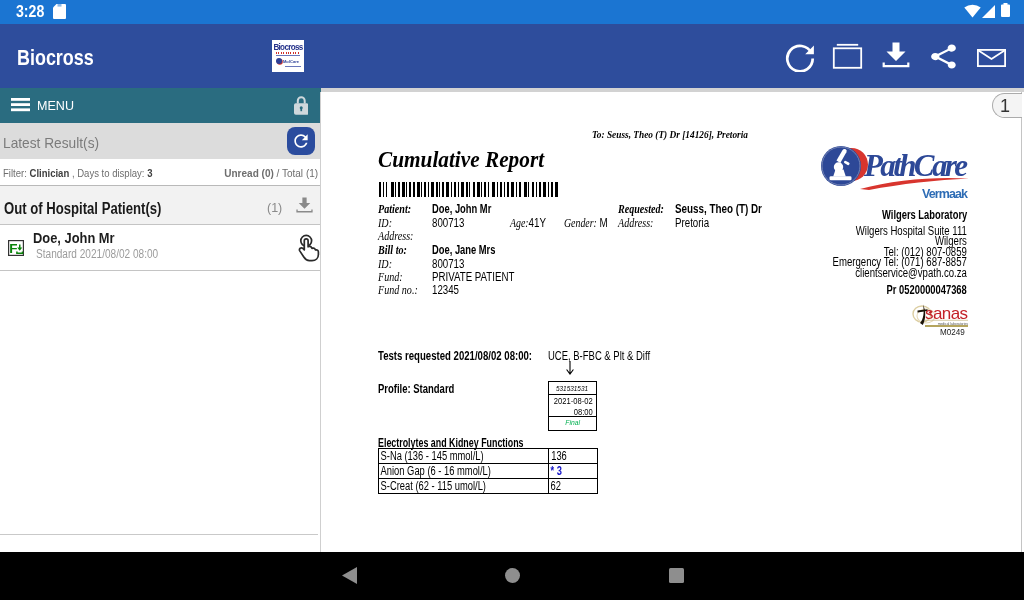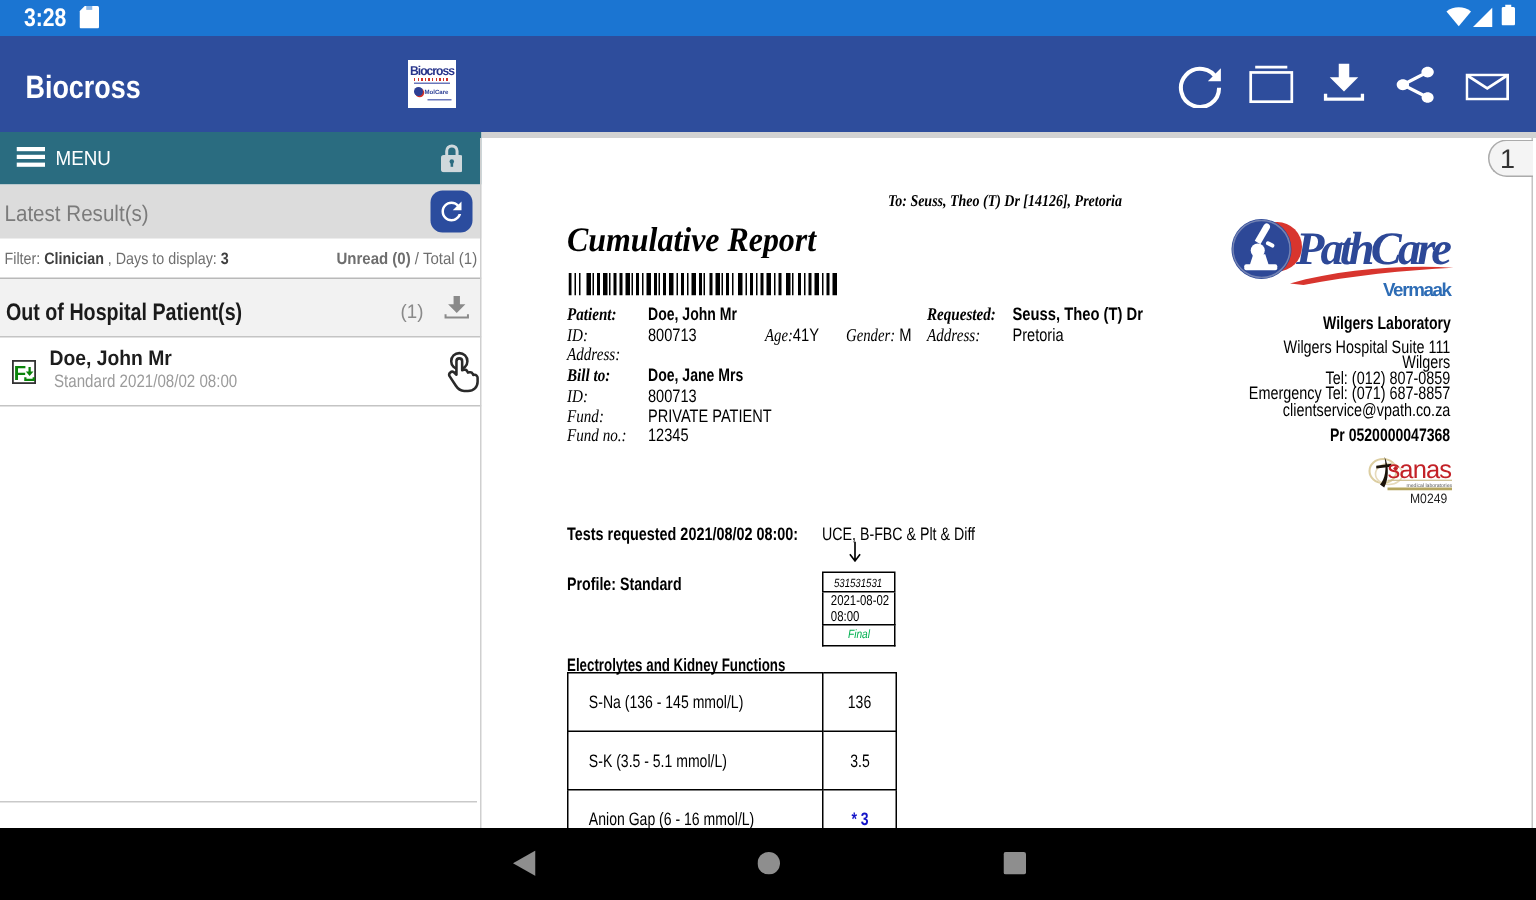--- a/index.html
+++ b/index.html
@@ -234,45 +234,45 @@
 
   <div class="t" style="left:378px;top:350px;font-size:12px;font-weight:bold;transform:scaleX(0.8);">Tests requested 2021/08/02 08:00:</div>
   <div class="t" style="left:548px;top:350px;font-size:12px;transform:scaleX(0.79);">UCE, B-FBC &amp; Plt &amp; Diff</div>
   <svg class="abs" style="left:565px;top:361px;" width="10" height="14" viewBox="0 0 10 14">
     <path d="M5 0 L5 12.2 M1.6 8.5 L5 13 L8.4 8.5" fill="none" stroke="#000" stroke-width="1.1"></path>
   </svg>
   <div class="t" style="left:378px;top:383px;font-size:12px;font-weight:bold;transform:scaleX(0.79);">Profile: Standard</div>
 
   <div class="abs" style="left:548px;top:381px;width:49px;">
     <div style="border:1px solid #000;font-size:8px;font-style:italic;text-align:center;height:14px;line-height:13px;"><span style="display:inline-block;white-space:nowrap;transform:scaleX(0.8);">531531531</span></div>
-    <div style="border:1px solid #000;border-top:none;font-size:9.5px;text-align:left;height:22px;line-height:10.5px;padding-top:1px;"><span style="display:inline-block;white-space:nowrap;transform:scaleX(0.8);">2021-08-02<br>08:00</span></div>
+    <div style="border:1px solid #000;border-top:none;font-size:9.5px;text-align:right;height:22px;line-height:10.5px;padding-top:1px;"><span style="display:inline-block;white-space:nowrap;transform:scaleX(0.8);">2021-08-02<br>08:00</span></div>
     <div style="border:1px solid #000;border-top:none;font-size:8px;font-style:italic;text-align:center;height:14px;line-height:12px;color:#00b050;"><span style="display:inline-block;white-space:nowrap;transform:scaleX(0.85);">Final</span></div>
   </div>
 
   <div class="t" style="left:378px;top:437px;font-size:12px;font-weight:bold;transform:scaleX(0.74);">Electrolytes and Kidney Functions</div>
   <table class="abs" style="left:378px;top:448px;border-collapse:collapse;">
     <tbody>
         <tr>
           <td style="width:170px;"><span class="c">S-Na (136 - 145 mmol/L)</span></td>
           <td class="v" style="width:49px;"><span class="c">136</span></td>
         </tr>
     <tr>
-          <td><span class="c">S-K (3.5 - 5.1 mmol/L)</span></td>
-          <td class="v"><span class="c">3.5</span></td>
+          <td><span class="c">Anion Gap (6 - 16 mmol/L)</span></td>
+          <td class="v" style="color:#1414c8;font-weight:bold;"><span class="c">* 3</span></td>
         </tr>
     <tr>
-          <td><span class="c">Anion Gap (6 - 16 mmol/L)</span></td>
-          <td class="v" style="color:#1414c8;font-weight:bold;"><span class="c">* 3</span></td>
+          <td><span class="c">S-Creat (62 - 115 umol/L)</span></td>
+          <td class="v"><span class="c">62</span></td>
         </tr>
   </tbody>
     </table>
   <style>
-    table.abs td { border:1px solid #000; font-size:12px; height:14px; padding:12px; }
+    table.abs td { border:1px solid #000; font-size:12px; height:14px; padding:0; }
     table.abs td:first-child span.c { display:inline-block; transform:scaleX(0.78); transform-origin:0 50%; white-space:nowrap; padding-left:2px; }
-    td.v { text-align:center; }
+    td.v { text-align:left; }
     td.v span.c { display:inline-block; transform:scaleX(0.78); transform-origin:50% 50%; white-space:nowrap; }
   </style>
 
   <svg class="abs" style="left:295px;top:232px;" width="26" height="30" viewBox="0 0 26 30">
     <circle cx="11.2" cy="8.8" r="5.4" fill="#fff" stroke="#2a2a2a" stroke-width="1.7"></circle>
     <path d="M 9.3 16.5 L 9.3 8.8 A 1.9 1.9 0 0 1 13.1 8.8 L 13.1 14.8 L 14.2 14.5 A 2 2 0 0 1 16.6 15.7 L 17 16.4 L 18 16.2 A 2 2 0 0 1 20.2 17.3 L 20.5 18 L 21.2 17.9 A 2 2 0 0 1 23.4 19.9 L 23.4 22.5 C 23.4 26 20.8 28.6 17 28.6 L 14.4 28.6 C 12 28.6 10.2 27.2 8.8 25 L 4.6 18.6 A 2 2 0 0 1 7.6 16.2 L 9.3 17.8 Z" fill="#fff" stroke="#2a2a2a" stroke-width="1.7" stroke-linejoin="round"></path>
   </svg>
 
   <div class="abs" style="left:0;top:552px;width:1024px;height:48px;background:#000;"></div>
   <svg class="abs" style="left:342px;top:567px;" width="15" height="17" viewBox="0 0 15 17">

